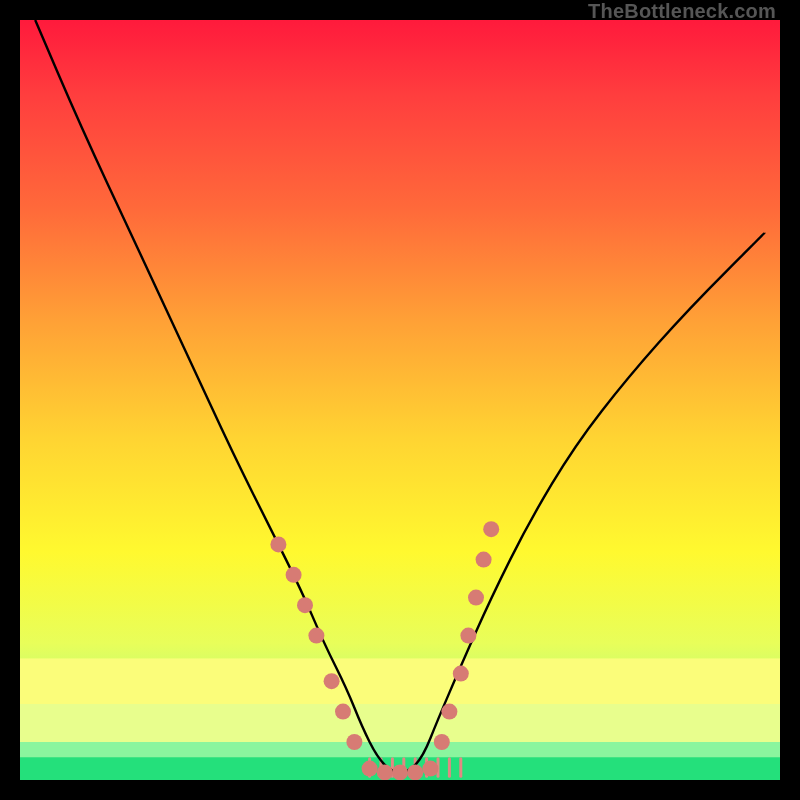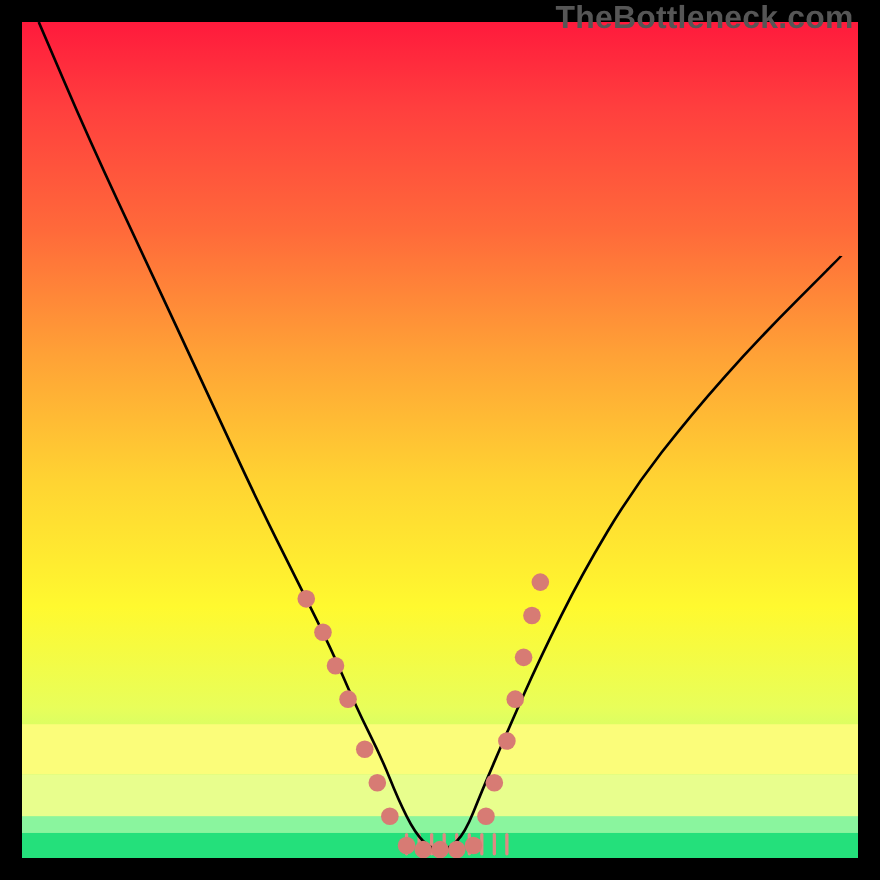--- a/index.html
+++ b/index.html
@@ -16,21 +16,21 @@
     top: 20px;
     width: 760px;
     height: 760px;
     background: #000;
   }
   .watermark {
     position: absolute;
     top: 0px;
     right: 24px;
     font-family: Arial, Helvetica, sans-serif;
-    font-size: 29px;
+    font-size: 20px;
     font-weight: 600;
     color: #565656;
     letter-spacing: 0.2px;
     z-index: 50;
   }
   svg {
     display: block;
   }
 </style>
 </head>

